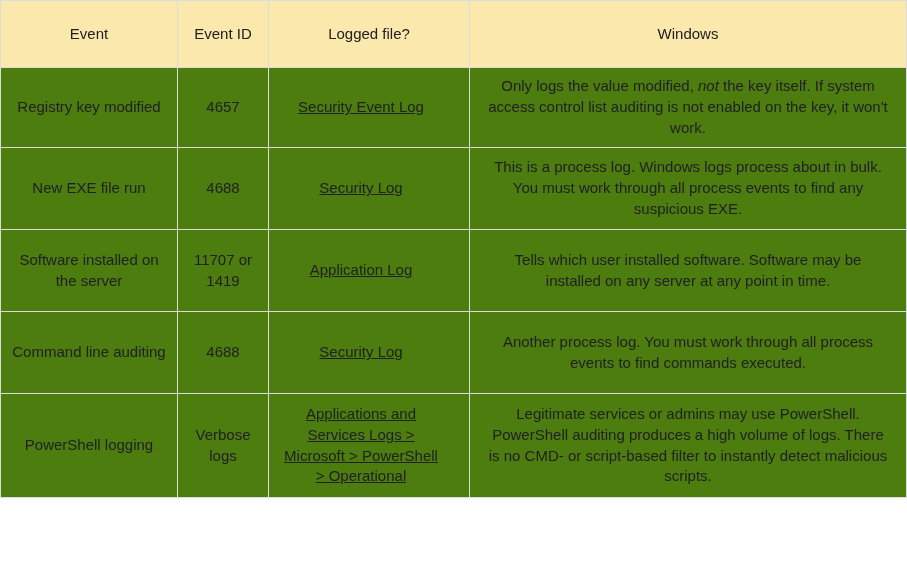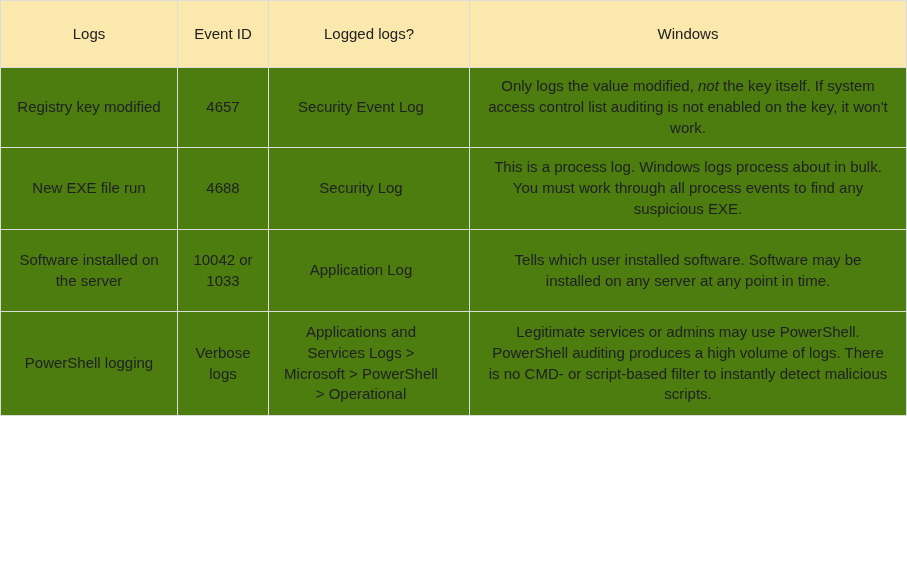--- a/index.html
+++ b/index.html
@@ -72,40 +72,41 @@
   tbody tr.r6 td { height: 104px; }
 
   td.problem-cell {
     padding-left: 16px;
     padding-right: 16px;
   }
 
   td.logged-cell {
     padding-left: 12px;
     padding-right: 28px;
+    text-decoration: underline;
   }
 
   .em-italic { font-style: italic; }
 </style>
 </head>
 <body>
 
 <div class="table-wrap">
   <table class="log-table">
     <colgroup>
       <col class="col-event">
       <col class="col-eventid">
       <col class="col-logged">
       <col class="col-problem">
     </colgroup>
     <thead>
       <tr>
-        <th>Logs</th>
+        <th>Event</th>
         <th>Event ID</th>
-        <th>Logged logs?</th>
+        <th>Logged file?</th>
         <th>Windows</th>
       </tr>
     </thead>
     <tbody>
 
       <tr class="r1">
         <td>Registry key modified</td>
         <td>4657</td>
         <td class="logged-cell">Security Event Log</td>
         <td class="problem-cell"><span>Only logs the value modified, </span><span class="em-italic">not</span><span> the key itself. If system access control list auditing is not enabled on the key, it won't work.</span></td>
@@ -114,25 +115,31 @@
       <tr class="r2">
         <td>New EXE file run</td>
         <td>4688</td>
         <td class="logged-cell">Security Log</td>
         <td class="problem-cell">This is a process log. Windows logs process about in bulk. You must work through all process events to find any suspicious EXE.</td>
       </tr>
 
 
       <tr class="r4">
         <td>Software installed on the server</td>
-        <td>10042 or 1033</td>
+        <td>11707 or 1419</td>
         <td class="logged-cell">Application Log</td>
         <td class="problem-cell">Tells which user installed software. Software may be installed on any server at any point in time.</td>
       </tr>
 
+      <tr class="r5">
+        <td>Command line auditing</td>
+        <td>4688</td>
+        <td class="logged-cell">Security Log</td>
+        <td class="problem-cell">Another process log. You must work through all process events to find commands executed.</td>
+      </tr>
 
       <tr class="r6">
         <td>PowerShell logging</td>
         <td>Verbose logs</td>
         <td class="logged-cell">Applications and Services Logs &gt; Microsoft &gt; PowerShell &gt; Operational</td>
         <td class="problem-cell">Legitimate services or admins may use PowerShell. PowerShell auditing produces a high volume of logs. There is no CMD- or script-based filter to instantly detect malicious scripts.</td>
       </tr>
 
     </tbody>
   </table>

